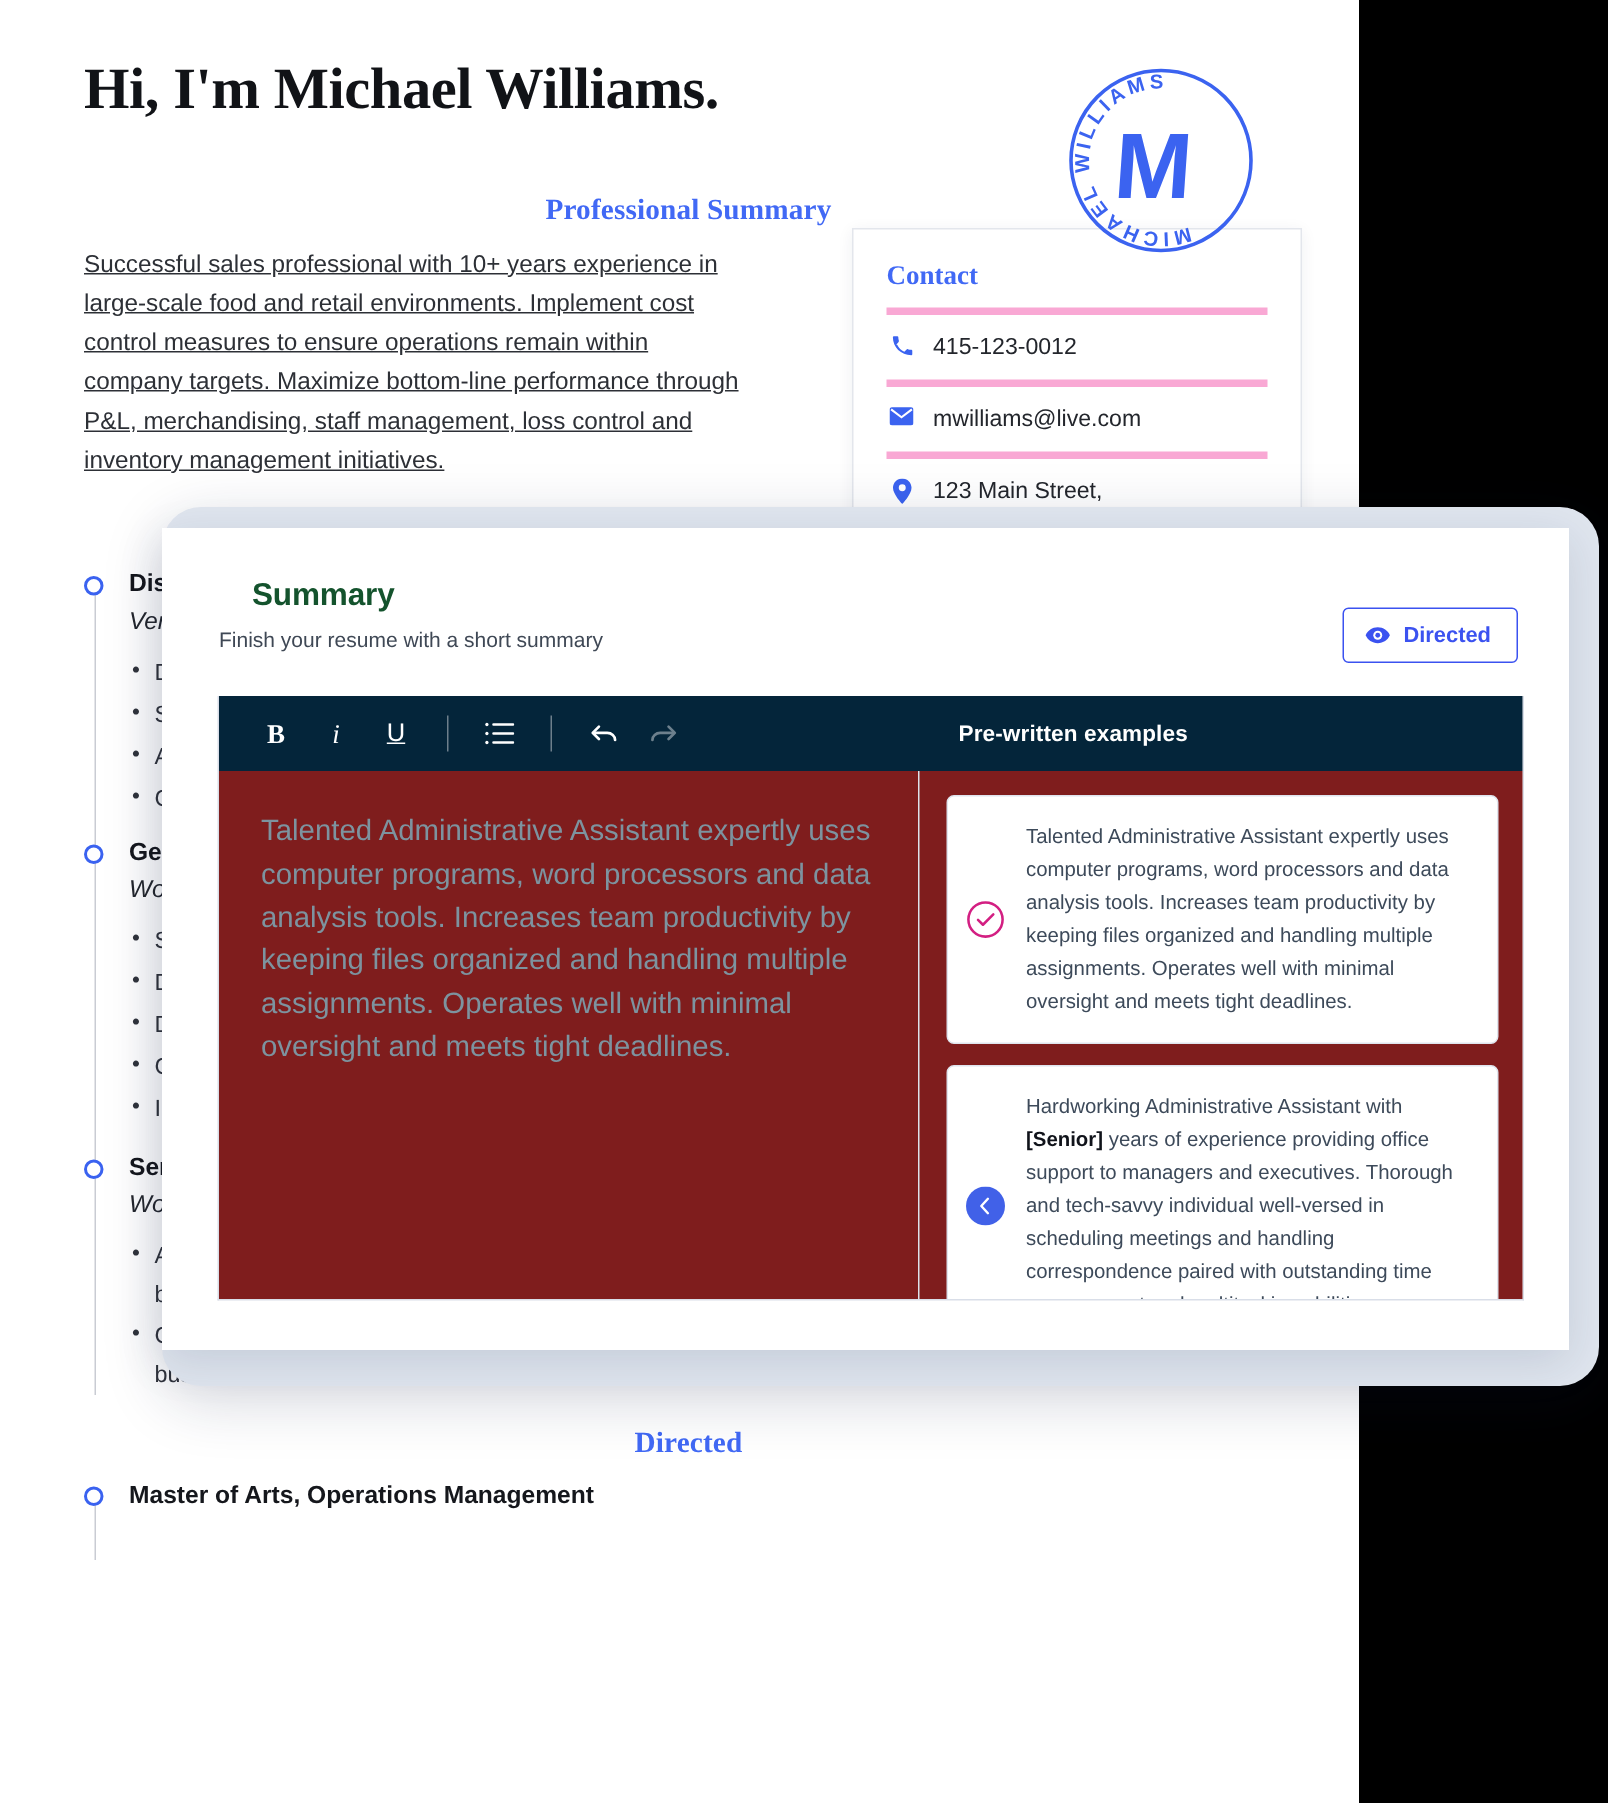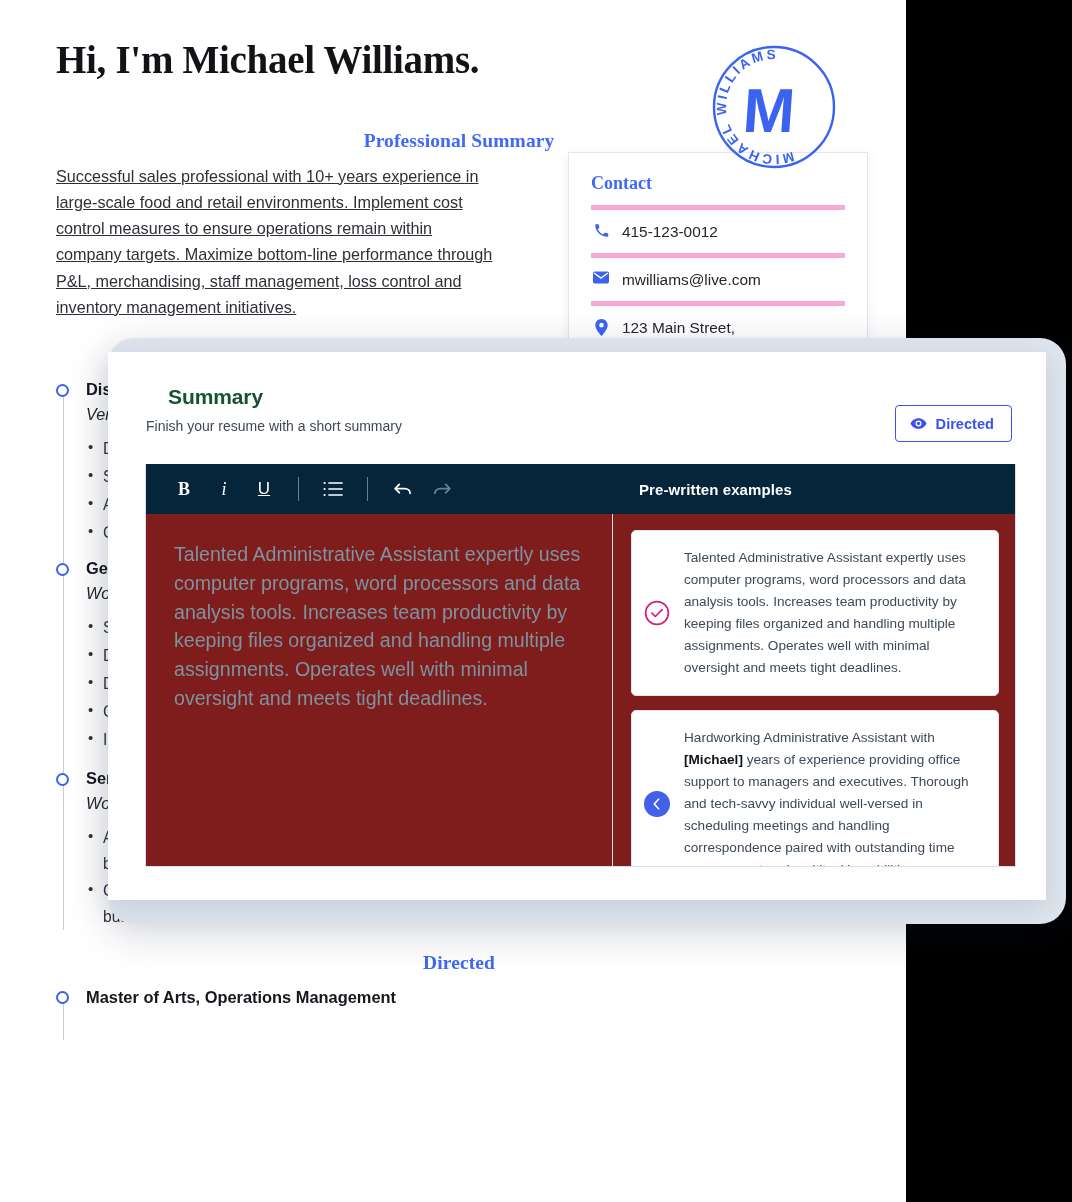--- a/index.html
+++ b/index.html
@@ -500,21 +500,21 @@
             <div class="ex-text">Talented Administrative Assistant expertly uses computer programs, word processors and data analysis tools. Increases team productivity by keeping files organized and handling multiple assignments. Operates well with minimal oversight and meets tight deadlines.</div>
           </div>
 
           <div class="ex-card">
             <span class="ex-badge">
               <svg width="26" height="26" viewBox="0 0 26 26">
                 <circle cx="13" cy="13" r="13" fill="#4161e8"></circle>
                 <path d="M14.6 8.2 10.2 13l4.4 4.8" stroke="#ffffff" stroke-width="1.6" fill="none" stroke-linecap="round" stroke-linejoin="round"></path>
               </svg>
             </span>
-            <div class="ex-text"><span>Hardworking Administrative Assistant with </span><b>[Michael]</b><span> years of experience providing office support to managers and executives. Thorough and tech-savvy individual well-versed in scheduling meetings and handling correspondence paired with outstanding time management and multitasking abilities.</span></div>
+            <div class="ex-text"><span>Hardworking Administrative Assistant with </span><b>[Senior]</b><span> years of experience providing office support to managers and executives. Thorough and tech-savvy individual well-versed in scheduling meetings and handling correspondence paired with outstanding time management and multitasking abilities.</span></div>
           </div>
 
         </div>
       </div>
     </div>
   </div>
 
 </div>
 
 </body></html>

